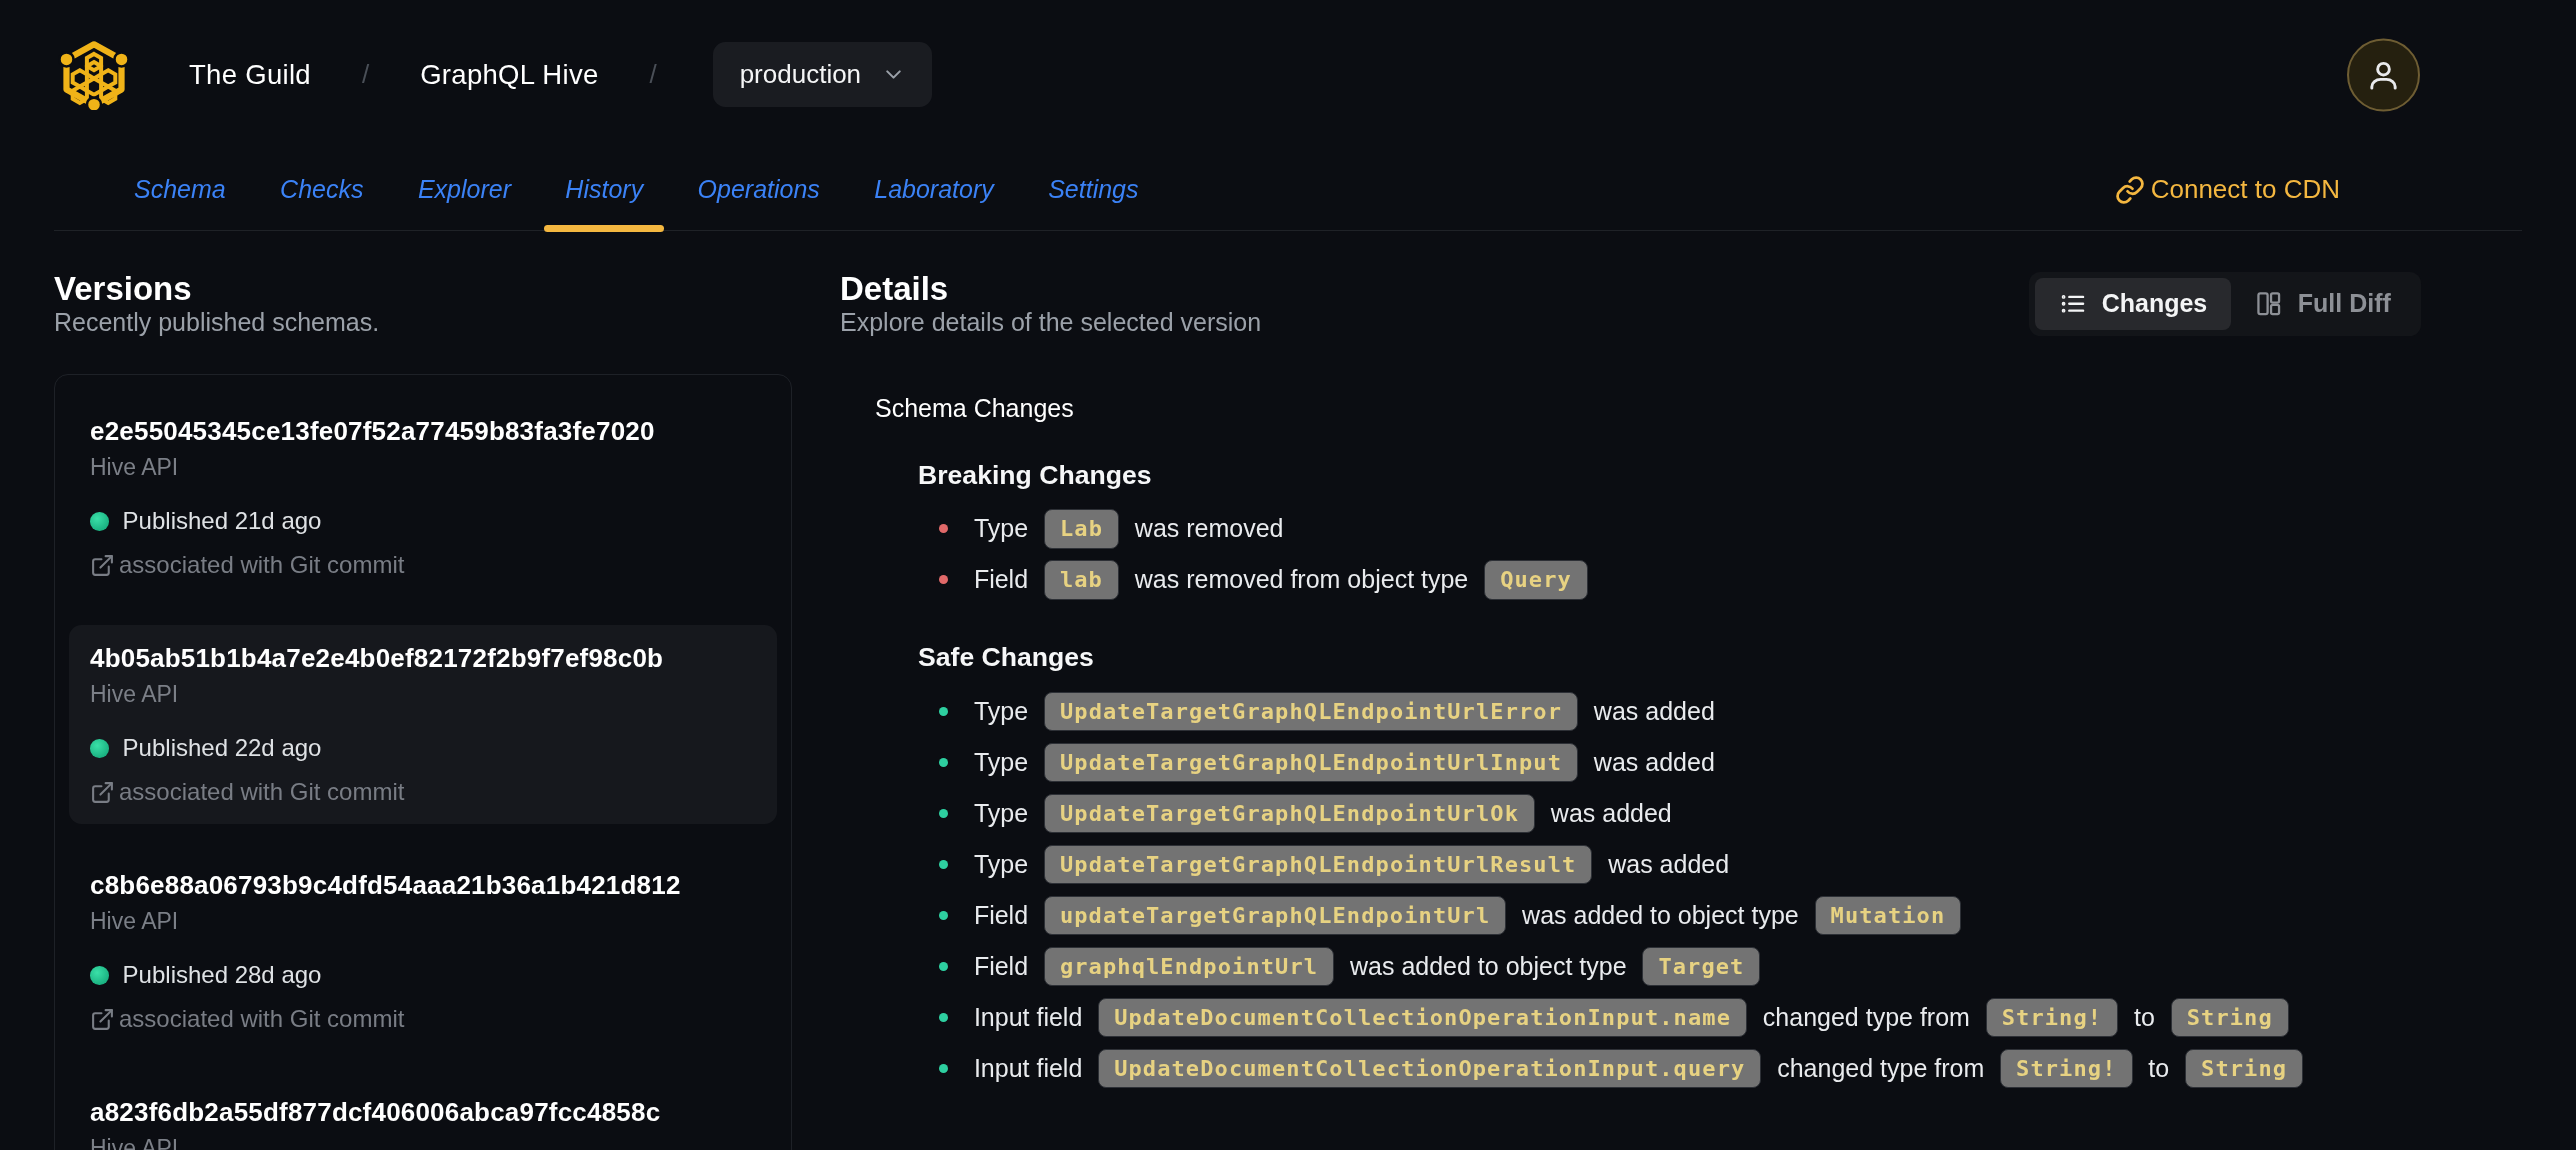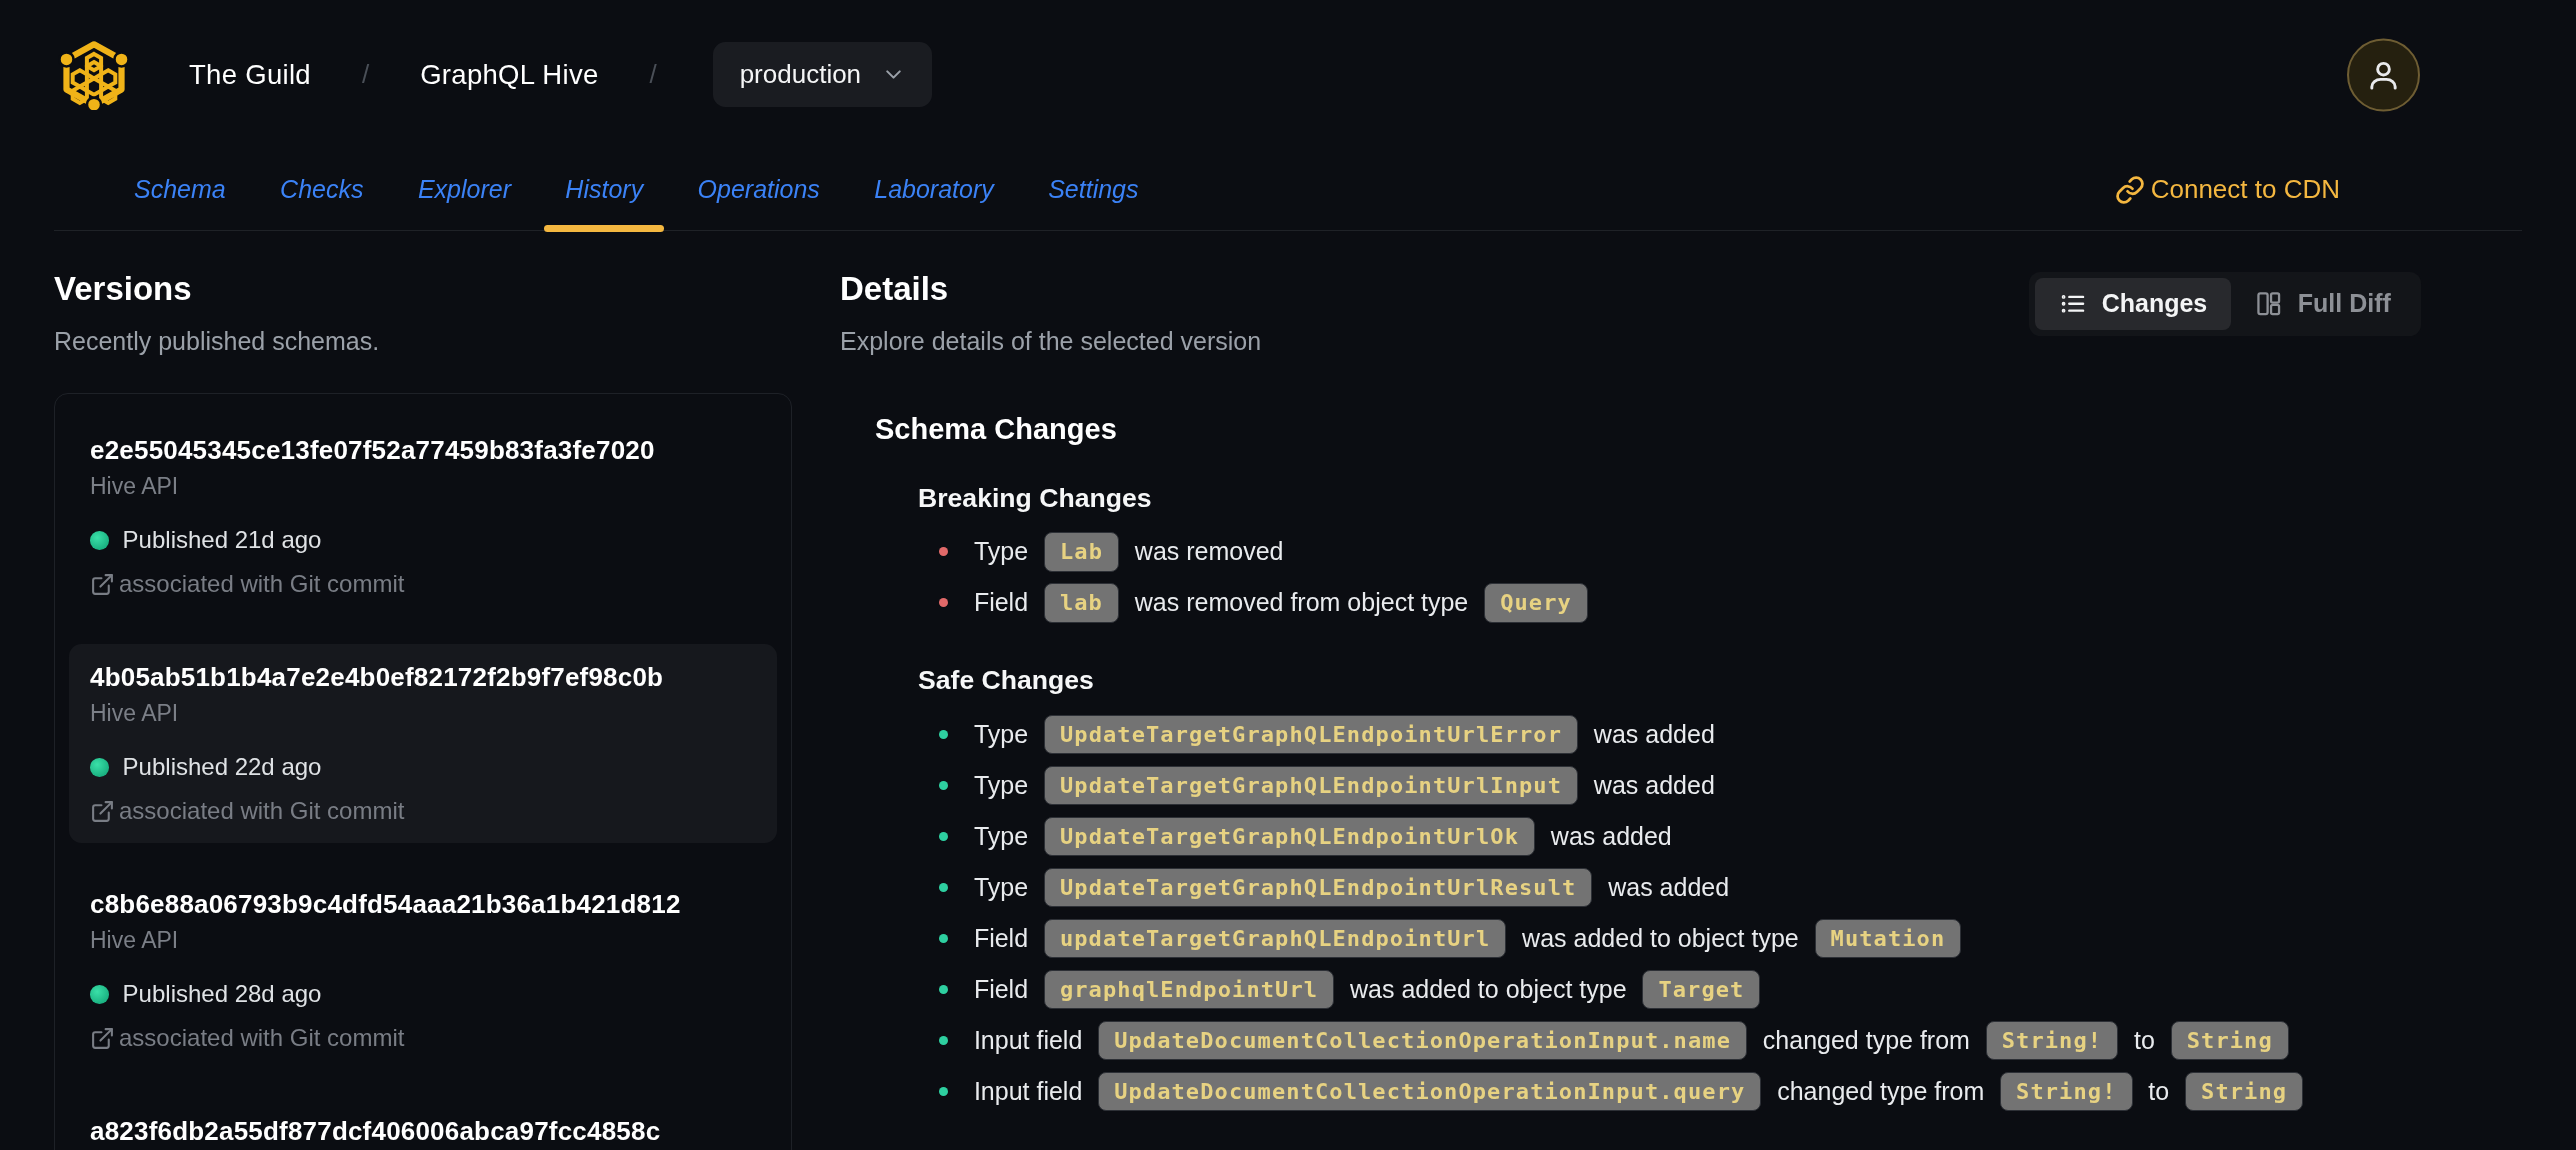--- a/index.html
+++ b/index.html
@@ -48,21 +48,21 @@
     position:absolute; right:182px; top:0; bottom:0;
     display:flex; align-items:center; gap:6px;
     color:#f4b740; font-size:26px; cursor:pointer;
   }
   .cdn-link svg { width:30px; height:30px; }
 
   
   .main { display:flex; padding:0 54px; }
 
   .panel-title { font-size:33px; font-weight:700; color:#ffffff; }
-  .panel-sub { font-size:25px; color:#9ba1a9; margin-top:19px; }
+  .panel-sub { font-size:25px; color:#9ba1a9; margin-top:0; }
 
   .versions-col { width:738px; flex:none; margin-right:48px; }
   .versions-head { margin-top:39px; }
   .version-list {
     margin-top:37px; border:0.9px solid #1e2127; border-radius:14px;
     padding:23px 14px; height:816px;
   }
   .version-card { padding:17.7px 21px; border-radius:12.4px; margin-bottom:28px; cursor:pointer; }
   .version-card.selected { background:#16181d; }
   .v-hash { font-size:26px; font-weight:600; color:#ffffff; letter-spacing:0.2px; }
@@ -80,21 +80,21 @@
     margin-right:101px; align-self:flex-start; margin-top:1.8px;
   }
   .seg {
     display:flex; align-items:center; gap:15px; padding:11.5px 24px;
     font-size:25px; font-weight:600; color:#8d9096; border-radius:8px; cursor:pointer;
   }
   .seg.active { background:#28292d; color:#f4f5f6; }
   .seg svg { width:27.5px; height:27.5px; }
 
   .schema-changes { margin-top:57px; margin-left:35px; }
-  .sc-title { font-size:29px; font-weight:700; color:#ffffff; }
+  .sc-title { font-size:25px; font-weight:400; color:#ffffff; }
   .subsection { margin-left:43px; margin-top:37px; }
   .sub-title { font-size:26.6px; font-weight:600; color:#f6f7f8; }
   .change-list { list-style:none; margin-top:12.4px; }
   .change-item { display:flex; align-items:center; height:51px; margin-left:21px; font-size:25px; color:#e9ebee;text-align:right; }
   .bullet { width:8.9px; height:8.9px; border-radius:50%; margin-right:26px; flex:none; }
   .bullet.breaking { background:#e16969; }
   .bullet.safe { background:#2ecfa0; }
   .chg-text { white-space:pre; }
   .code-badge {
     font-family:"DejaVu Sans Mono", monospace;

